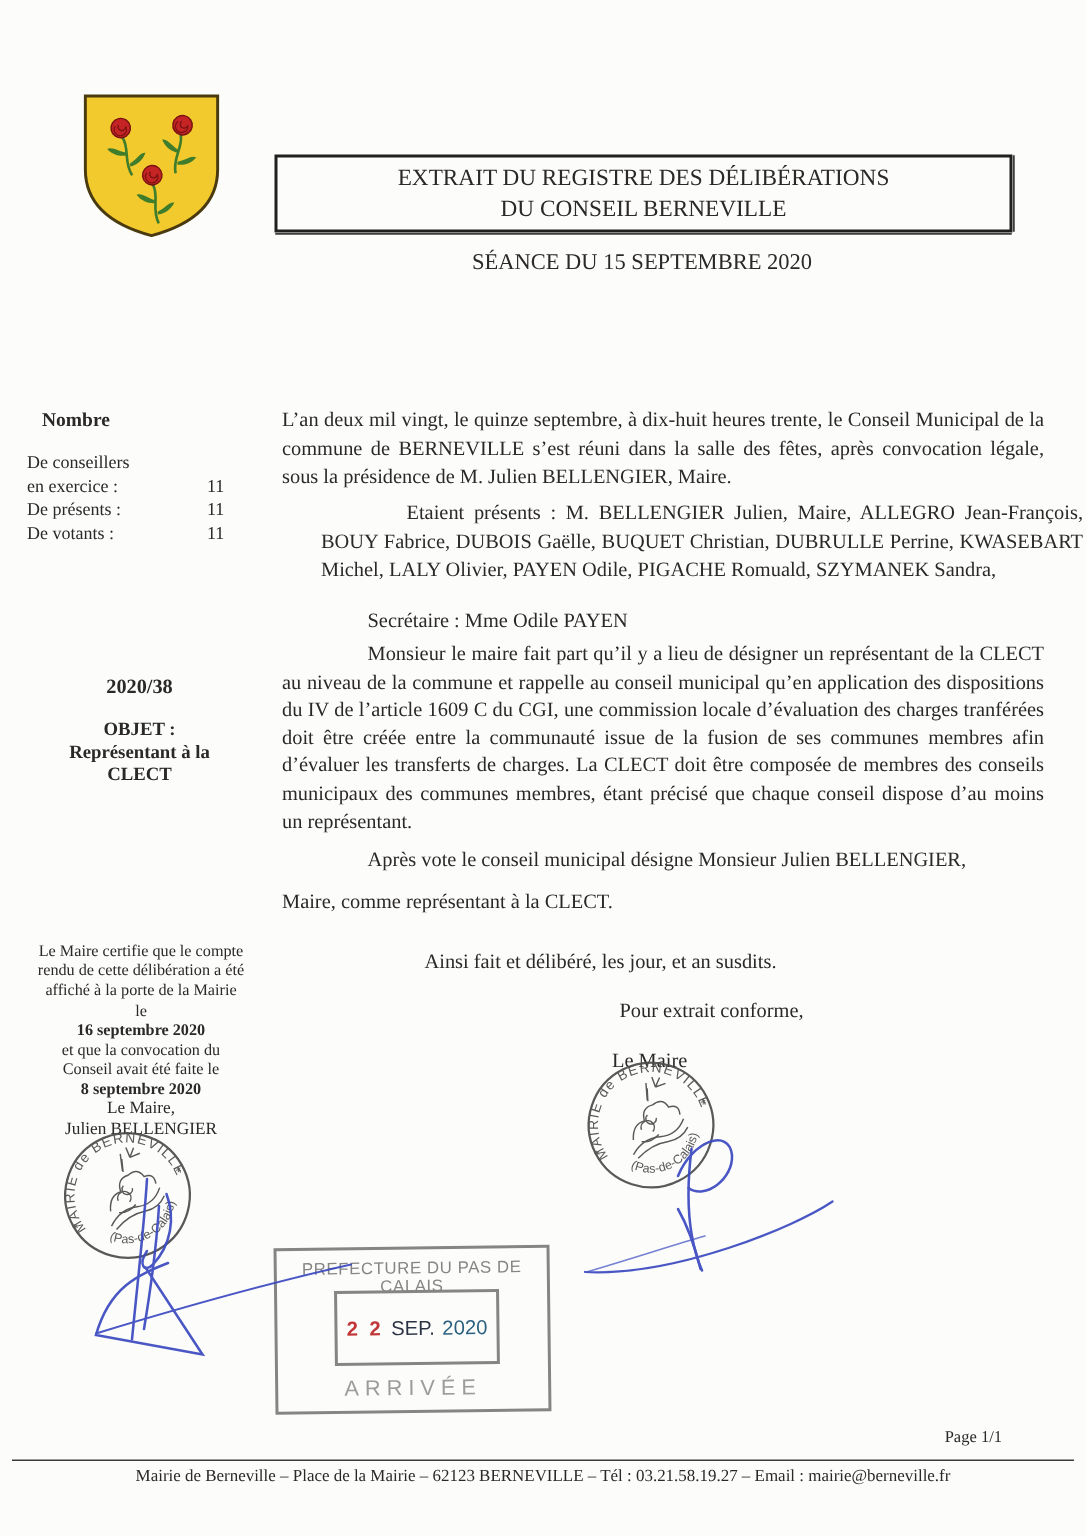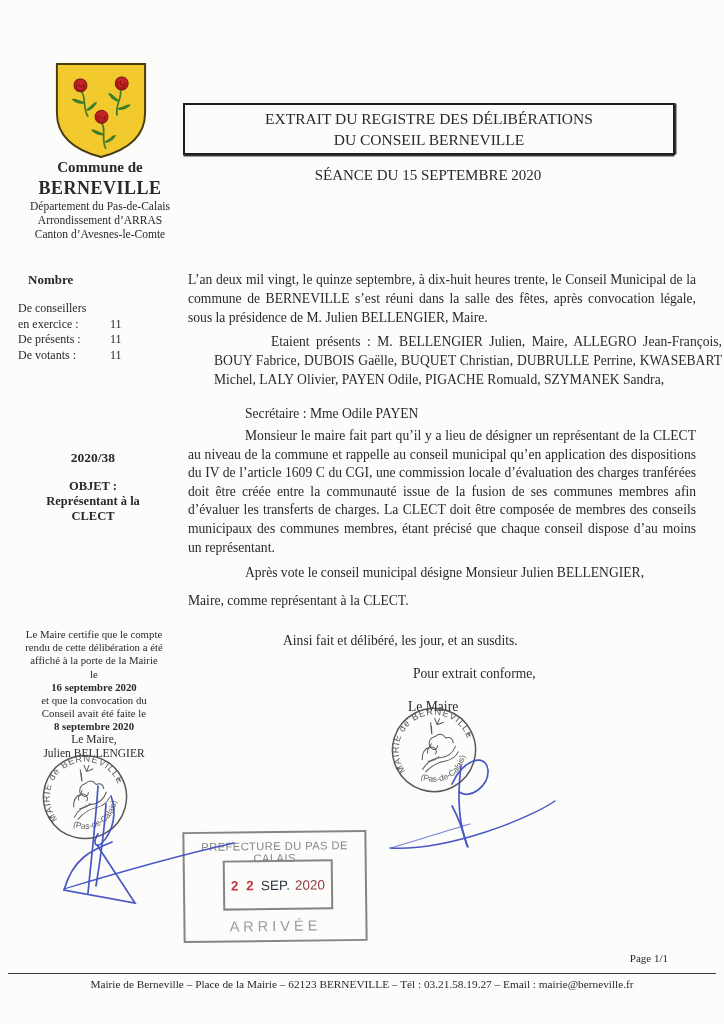--- a/index.html
+++ b/index.html
@@ -22,21 +22,21 @@
   .title-box{
     left:183px;top:103px;width:492px;height:52px;border:2px solid #1f1f1f;
     box-shadow:0 2px 0 -0.5px #3c3c3c, 2px 0 0 -0.5px #3c3c3c;
     display:flex;flex-direction:column;align-items:center;justify-content:center;
     font-size:15.5px;line-height:21px;text-align:center;
   }
   .seance{left:172px;top:167px;width:512px;text-align:center;font-size:15px;}
   
   .nombre{left:28px;top:272px;font-weight:bold;font-size:13px;}
   .counts{left:18px;top:301px;width:130px;font-size:12px;line-height:15.5px;}
-  .counts .row{display:grid;grid-template-columns:92px 1fr;}
+  .counts .row{display:grid;grid-template-columns:92px 1fr;gap:28px;}
   .ref{left:18px;top:450px;width:150px;text-align:center;font-weight:bold;font-size:13.5px;}
   .objet{left:18px;top:479px;width:150px;text-align:center;font-weight:bold;font-size:12.5px;line-height:15px;}
   .certif{left:12px;top:628px;width:164px;text-align:center;font-size:10.8px;line-height:13.2px;}
   .certif .b{font-weight:bold;}
   .sig-left-label{left:12px;top:733px;width:164px;text-align:center;font-size:11.5px;line-height:13.5px;}
   
   .col{left:188px;width:508px;font-size:13.6px;line-height:19px;text-align:justify;}
   .ind{text-indent:57px;}
   .p1{top:270px;}
   .p2{top:332px;margin-left:26px;}
@@ -54,21 +54,21 @@
   .prefecture{
     left:183px;top:831px;width:184px;height:111px;border:2px solid var(--stamp-gray);
     transform:rotate(-.7deg);color:var(--stamp-gray);opacity:.88;
     font-family:"Liberation Sans","DejaVu Sans",sans-serif;
   }
   .prefecture .t1{position:absolute;top:7px;left:0;right:0;text-align:center;font-size:11.2px;letter-spacing:.4px;}
   .prefecture .inner{position:absolute;left:38px;top:27px;width:110px;height:50px;border:2px solid var(--stamp-gray);
     display:flex;align-items:center;justify-content:center;font-size:13.5px;white-space:nowrap;}
   .prefecture .day{font-weight:bold;color:#b91c1c;letter-spacing:2px;}
   .prefecture .mon{color:#0f172a;margin-left:5px;}
-  .prefecture .yr{color:#7f1d1d;margin-left:5px;}
+  .prefecture .yr{color:#0c4a6e;margin-left:5px;}
   .prefecture .arr{position:absolute;bottom:6px;left:0;right:0;text-align:center;font-size:14.5px;letter-spacing:4px;color:#8f8f8f;}
   .sig-overlay{left:0;top:0;width:724px;height:1024px;pointer-events:none;z-index:6;}
   
   .page-num{right:56px;top:952px;font-size:11px;}
   .footer-rule{left:8px;top:973px;width:708px;border-top:1.6px solid #3a3a3a;}
   .footer-text{left:0;top:978px;width:724px;text-align:center;font-size:11.3px;}
   svg text{font-family:"Liberation Sans","DejaVu Sans",sans-serif;}
 </style>
 </head>
 <body>
@@ -109,27 +109,20 @@
 
 <div class="page">
 
   <svg class="abs coa" viewBox="0 0 100 104">
     <path d="M5,5 H95 V55 C95,80 76,93 50,100 C24,93 5,80 5,55 Z" style="fill:var(--shield-gold)" stroke="#4a3a10" stroke-width="2"></path>
     <use href="#rose" transform="translate(28,22) rotate(-12)"></use>
     <use href="#rose" transform="translate(72,20) rotate(10)"></use>
     <use href="#rose" transform="translate(50,54) rotate(-6)"></use>
   </svg>
 
-  <div class="abs commune">
-    <div class="l1">Commune de</div>
-    <div class="l2">BERNEVILLE</div>
-    <div class="sub">Département du Pas-de-Calais</div>
-    <div class="sub">Arrondissement d’ARRAS</div>
-    <div class="sub">Canton d’Avesnes-le-Comte</div>
-  </div>
 
   <div class="abs title-box">
     <div>EXTRAIT DU REGISTRE DES DÉLIBÉRATIONS</div>
     <div>DU CONSEIL BERNEVILLE</div>
   </div>
   <div class="abs seance">SÉANCE DU 15 SEPTEMBRE 2020</div>
 
   <div class="abs nombre">Nombre</div>
   <div class="abs counts">
     <div class="row">

